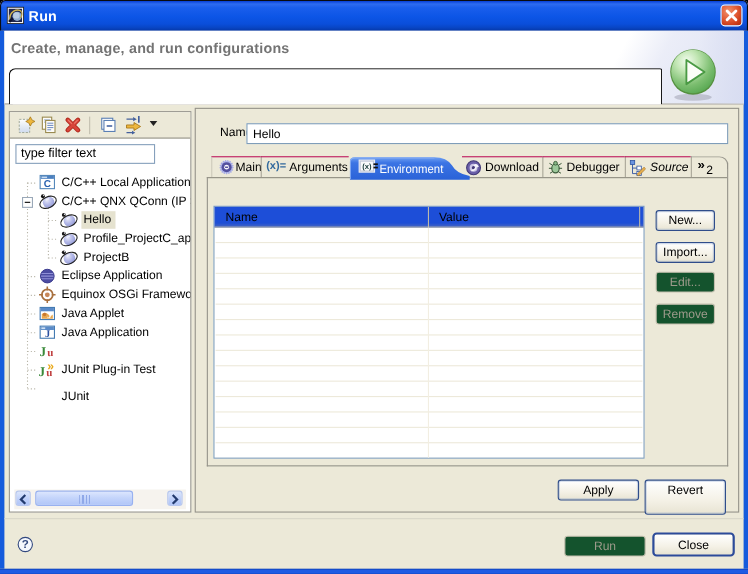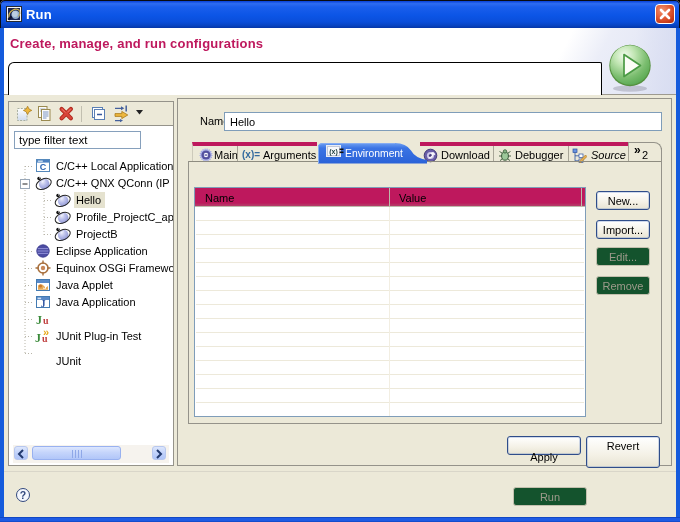--- a/index.html
+++ b/index.html
@@ -23,21 +23,21 @@
 #eL { position:absolute; left:0; top:28px; width:4px; height:489px; background:#155BDC; }
 #eR { position:absolute; left:676px; top:28px; width:4px; height:489px; background:#155BDC; }
 #eB { position:absolute; left:0; top:517px; width:680px; height:5px; background:linear-gradient(180deg,#0B3EB4 0%,#1E5BE4 30%,#1E5BE4 80%,#0B3EB4 100%); }
 
 
 #header { position:absolute; left:4px; top:28px; width:672px; height:67px; background:#fff; border-bottom:1px solid #9D9A90; }
 #hswoosh { position:absolute; right:0; top:0; width:40px; height:66px;
   background:linear-gradient(90deg, rgba(222,226,243,0) 0%, rgba(214,219,240,0.85) 100%); }
 #hswoosh2 { position:absolute; right:0; top:0; width:250px; height:66px;
   background:linear-gradient(118deg, rgba(222,226,243,0) 52%, rgba(219,223,242,0.55) 66%, rgba(215,220,241,0.85) 100%); }
-#htitle { position:absolute; left:6px; top:8px; font-size:13px; font-weight:bold; color:#be185d; letter-spacing:0.2px;}
+#htitle { position:absolute; left:6px; top:8px; font-size:13px; font-weight:bold; color:#737373; letter-spacing:0.2px;}
 #msgbox { position:absolute; left:4px; top:34px; width:594px; height:33px; background:#fff;
   border:1px solid #000; border-bottom:none; border-radius:6px 2px 0 0; }
 #runorb { position:absolute; left:603px; top:15px; width:46px; height:50px; }
 
 
 #lpanel { position:absolute; left:8px; top:101px; width:166px; height:365px; border:1px solid #95938A; background:#fff; }
 #ltoolbar { position:absolute; left:0; top:0; width:164px; height:24px; background:#ECE9D8; border-bottom:1px solid #95938A; }
 #lfilter { position:absolute; left:5px; top:29px; width:127px; height:18px; border:1px solid #86A0BC; background:#fff;
   font-size:11.5px; color:#000; padding:2px 0 0 4px; }
 #tree { position:absolute; left:0; top:56px; width:164px; height:295px; overflow:hidden; }
@@ -55,32 +55,32 @@
 #sgrip { position:absolute; left:50%; top:3px; width:10px; height:8px; margin-left:-5px;
   background:repeating-linear-gradient(90deg,#8FA8E8 0 1px,transparent 1px 3px); }
 
 
 #rpanel { position:absolute; left:177px; top:98px; width:495px; height:368px; border:1px solid #95938A; background:#ECE9D8; }
 #nlabel { position:absolute; left:22px; top:16px; font-size:11px; }
 #ninput { position:absolute; left:46px; top:13px; width:438px; height:19px; border:1px solid #7F9DB9; background:#fff;
   font-size:11px; padding:3px 0 0 5px; }
 
 
-.tab { position:absolute; top:43px; height:19px; font-size:11px; color:#000; border-top:4px solid #be185d; }
+.tab { position:absolute; top:43px; height:19px; font-size:11px; color:#000; border-top:1px solid #be185d; }
 .tabdiv { position:absolute; top:43px; width:1px; height:19px; background:#A9A698; }
 #tabline { position:absolute; left:10px; top:62px; width:473px; height:1px; background:#8E8C80; }
 #tfL { position:absolute; left:10px; top:62px; width:1px; height:263px; background:#95938A; }
 #tfR { position:absolute; left:483px; top:49px; width:1px; height:276px; background:#95938A; }
 #tfB { position:absolute; left:10px; top:324px; width:474px; height:1px; background:#95938A; }
 #tfTR { position:absolute; left:450px; top:43px; width:34px; height:12px; border-top:1px solid #95938A; border-right:1px solid #95938A; border-radius:0 8px 0 0; }
 #seltab { position:absolute; left:140px; top:43px; width:110px; height:21.5px; z-index:5; }
 
 
 #envtable { position:absolute; left:16px; top:88px; width:392px; height:230px; border:1px solid #7F9DB9; background:#fff; }
-#thead { position:absolute; left:0; top:0; width:390px; height:19px; background:#be185d;
+#thead { position:absolute; left:0; top:0; width:390px; height:19px; background:#1d4ed8;
   border-bottom:1px solid #BDBAAB; box-shadow:inset 0 -2px 2px rgba(160,155,140,0.25); }
 #thead .hx { position:absolute; top:0; width:1px; height:19px; background:#BCB9AA; }
 #thead span { position:absolute; top:4px; font-size:11px; }
 .rline { position:absolute; left:1px; width:388px; height:1px; background:#EDE9DA; }
 #colline { position:absolute; left:194px; top:19px; width:1px; height:209px; background:#F2EEE2; }
 
 
 .btn { position:absolute; font-size:11px; text-align:center; border-radius:3px; }
 .btn-live { border:1px solid #2F4D8A; background:linear-gradient(180deg,#FFFFFF 0%,#F4F1E6 60%,#E8E4D3 100%); color:#000;
   box-shadow:inset 0 0 0 1px rgba(120,150,200,0.35); }
@@ -444,20 +444,21 @@
           <div class="rline" style="top:186px;"></div>
           <div class="rline" style="top:200px;"></div>
           <div class="rline" style="top:214px;"></div>
         </div>
         <div id="colline"></div>
     </div>
     <div class="btn btn-live" style="left:418px; top:92px;  width:54px; height:19px; padding-top:3px;">New...</div>
     <div class="btn btn-live" style="left:418px; top:121px; width:54px; height:19px; padding-top:3px;">Import...</div>
     <div class="btn btn-dis" style="left:418px; top:148px; width:54px; height:19px; padding-top:3px;">Edit...</div>
     <div class="btn btn-dis" style="left:418px; top:177px; width:54px; height:19px; padding-top:3px;">Remove</div>
-    <div class="btn btn-live" style="left:329px; top:337px; width:74px; height:19px; padding-top:14px;">Apply</div>
+    <div class="btn btn-live" style="left:329px; top:337px; width:74px; height:19px; padding-top:3px;">Apply</div>
     <div class="btn btn-live" style="left:408px; top:337px; width:74px; height:32px; padding-top:3px;">Revert</div>
   </div>
 
   <div id="sep470"></div>
   <div id="help">?</div>
   <div class="btn btn-dis" style="left:513px; top:487px; width:74px; height:19px; padding-top:3px;">Run</div>
+  <div class="btn" style="left:593px; top:484px; width:75px; height:22px; padding-top:4px; border:2px solid #2C4B9A; border-radius:4px; background:linear-gradient(180deg,#FFFFFF 0%,#F4F1E6 60%,#E8E4D3 100%);">Close</div>
 </div>
 
 </body></html>

